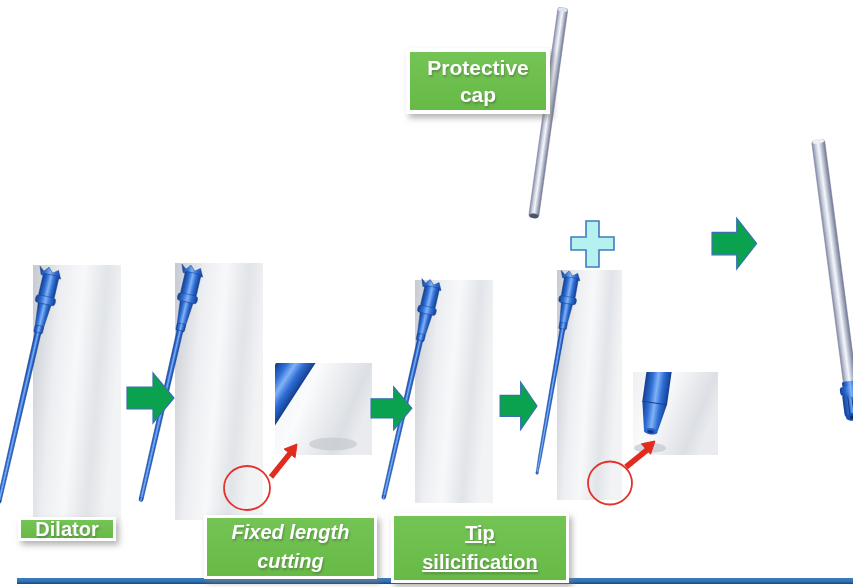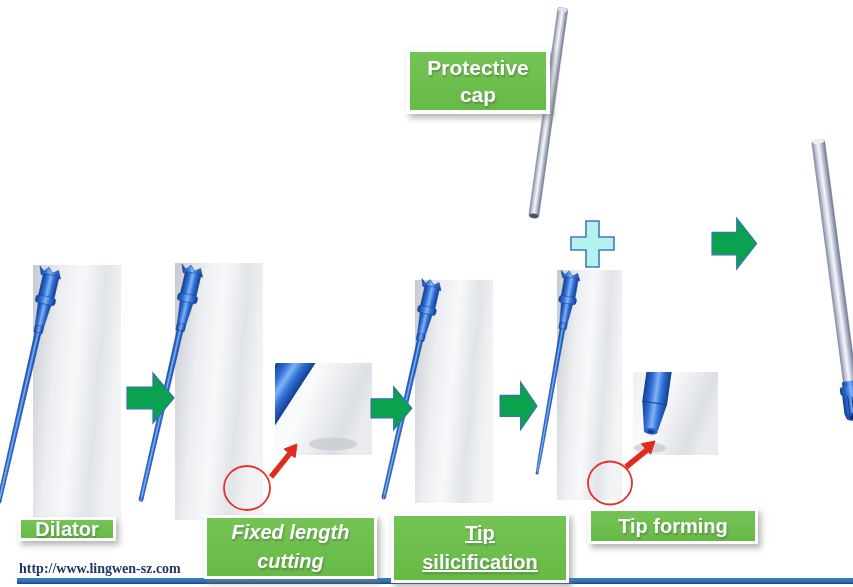--- a/index.html
+++ b/index.html
@@ -171,18 +171,16 @@
     </g>
   </svg>
 
   <div class="plabel" id="lbl-cap">Protective
 cap</div>
   <div class="plabel" id="lbl-dilator">Dilator</div>
   <div class="plabel" id="lbl-fixed">Fixed length
 cutting</div>
   <div class="plabel" id="lbl-silic">Tip
 silicification</div>
-  <div class="plabel" id="lbl-forming">Tip forming</div>
 
-  <div class="site-url">http://www.lingwen-sz.com</div>
   <div class="footer-line"></div>
 
 </div>
 
 </body></html>

